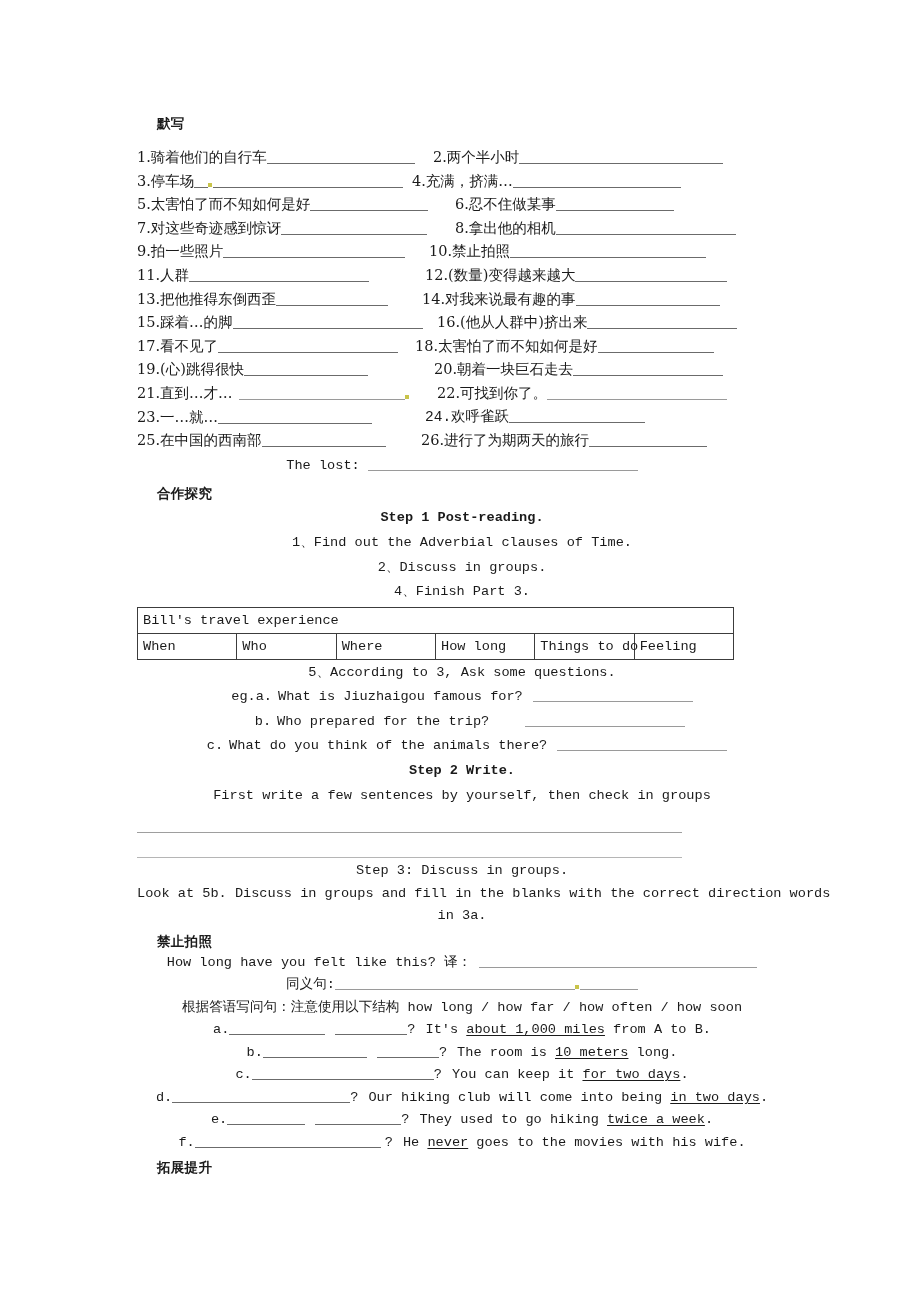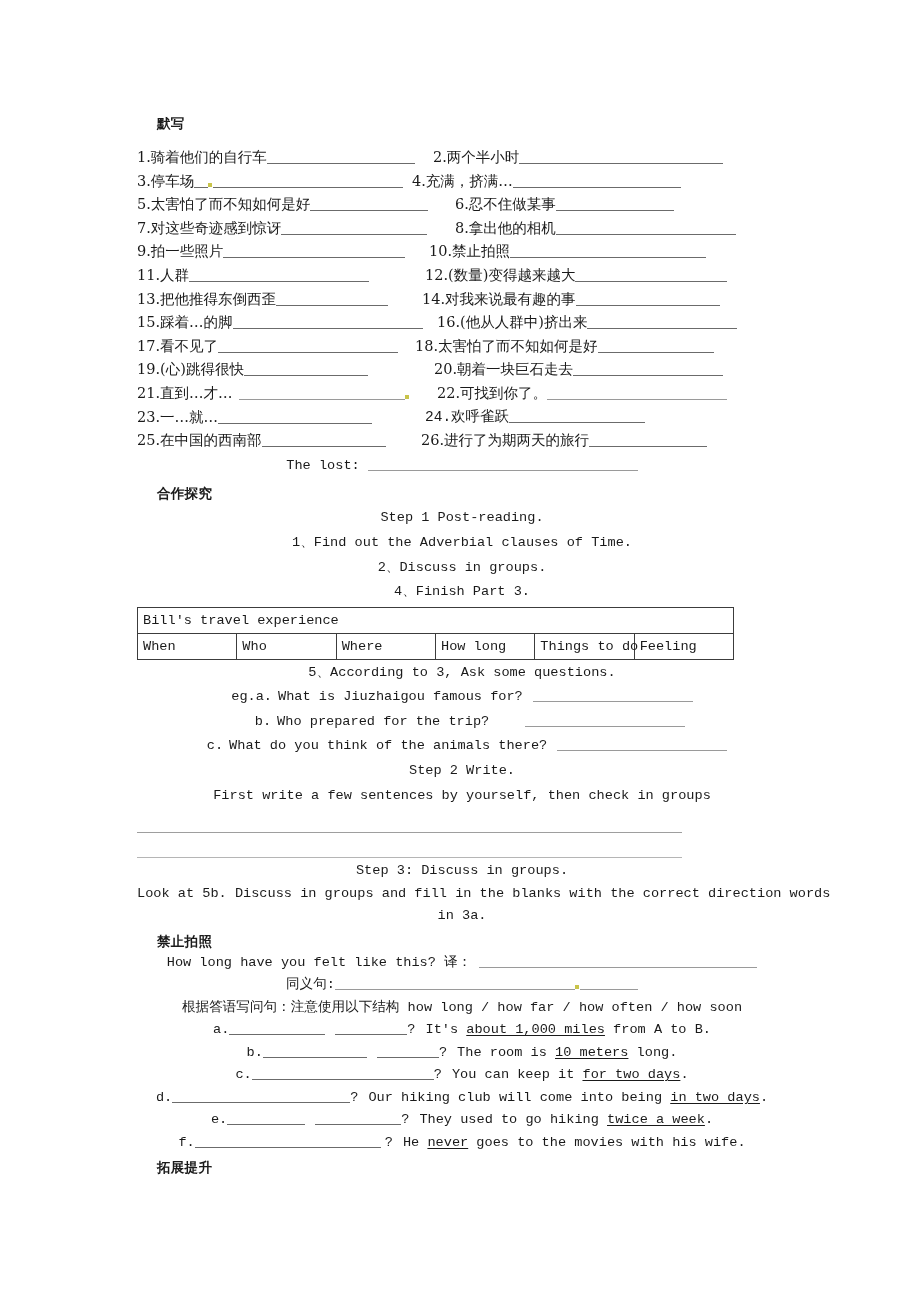--- a/index.html
+++ b/index.html
@@ -45,21 +45,21 @@
 
   
   .mono-line {
     font-family: "Liberation Mono", "DejaVu Sans Mono", monospace;
     font-size: 13.6px;
     line-height: 24.6px;
     margin: 0;
     white-space: nowrap;
     text-align: center;
   }
-  .mono-line.bold { font-weight: normal; }
+  .mono-line.bold { font-weight: bold; }
 
   
   .blank {
     display: inline-block;
     border-bottom: 1px solid #6b6b6b;
     height: 0.95em;
     vertical-align: -2px;
   }
   .blank.light { border-bottom-color: #9a9a9a; }
   .gap { display: inline-block; }

